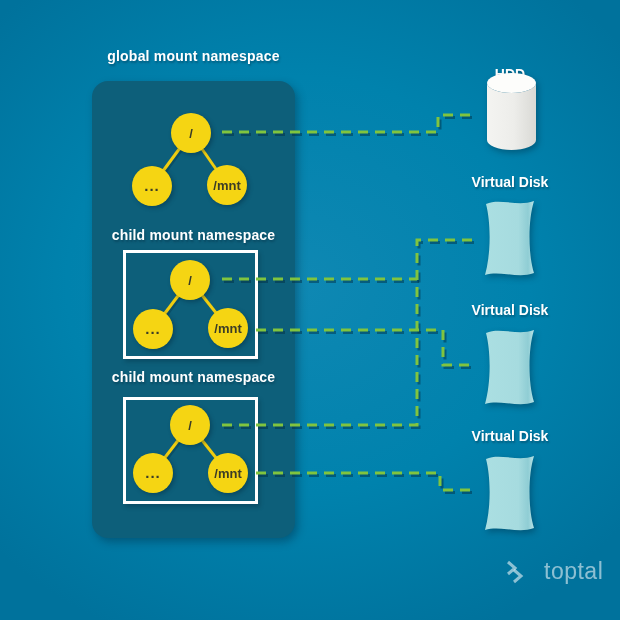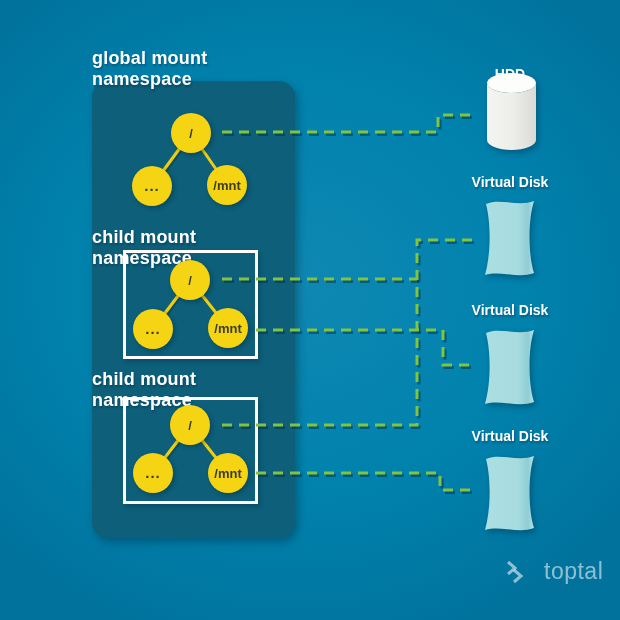--- a/index.html
+++ b/index.html
@@ -8,22 +8,22 @@
     position:relative;width:620px;height:620px;overflow:hidden;
     background:radial-gradient(ellipse 420px 380px at 48% 46%, #0F88B3 0%, #0082AD 55%, #00729C 100%);
   }
   
   .panel{
     position:absolute;left:92px;top:81px;width:203px;height:457px;
     background:#0D5F7A;border-radius:16px;
     box-shadow:3px 4px 8px rgba(0,30,50,.35);
   }
   .ns-label{
-    position:absolute;left:92px;width:203px;
-    color:#fff;font-size:18px;font-weight:bold;letter-spacing:.2px;
+    position:absolute;left:92px;width:203px;text-align:center;
+    color:#fff;font-size:14px;font-weight:bold;letter-spacing:.2px;
     text-shadow:1px 2px 2px rgba(0,35,55,.35);
   }
   .lbl-global{top:48px;}
   .lbl-child1{top:227px;}
   .lbl-child2{top:369px;}
   .child-box{
     position:absolute;left:123px;width:135px;box-sizing:border-box;
     border:3px solid #ffffff;background:transparent;
     box-shadow:2px 3px 4px rgba(0,35,55,.28);
   }

